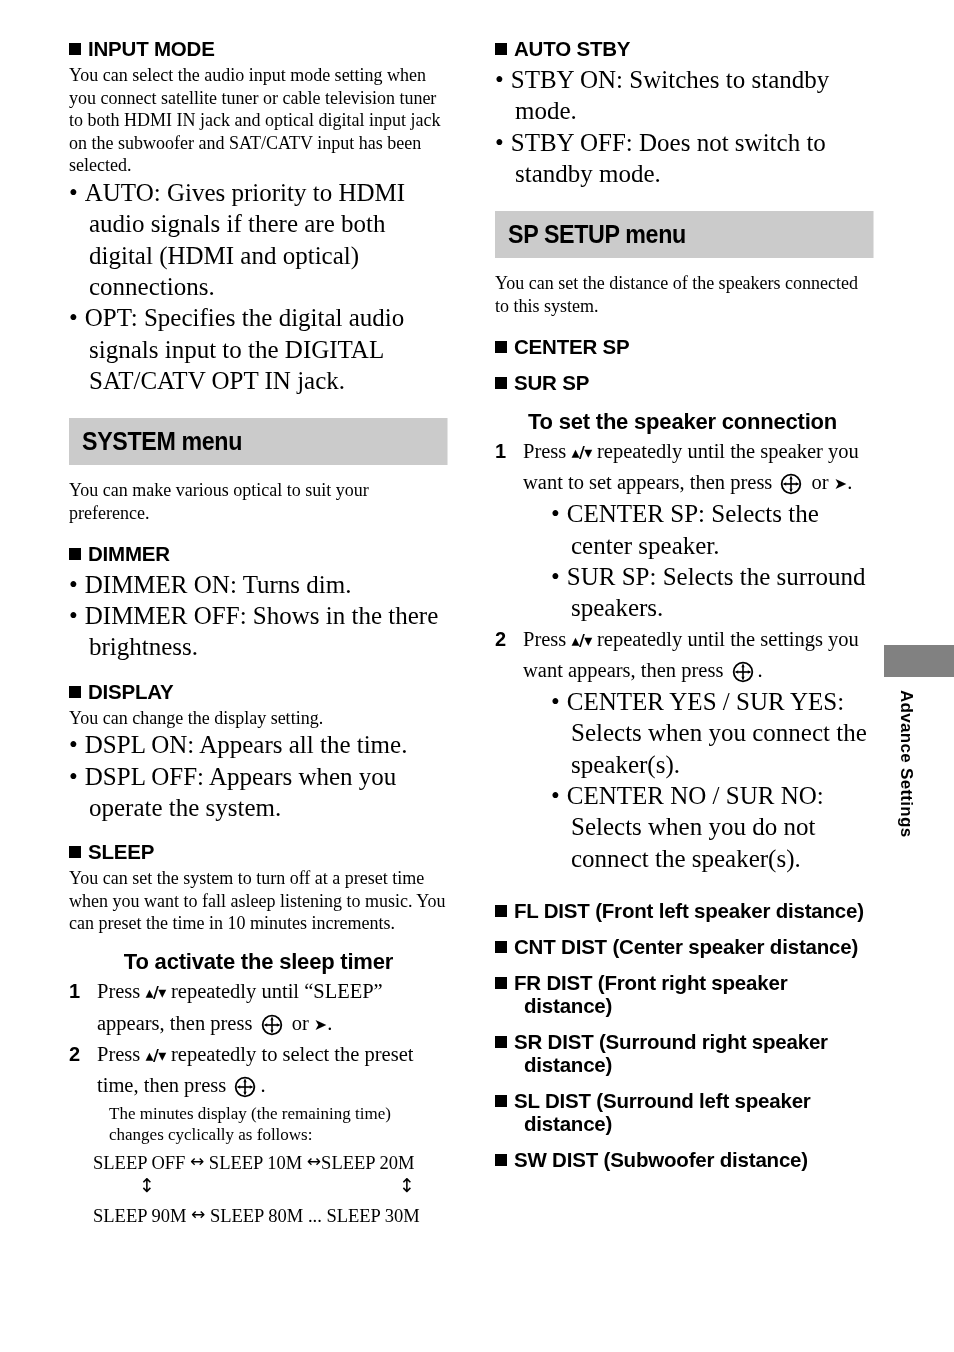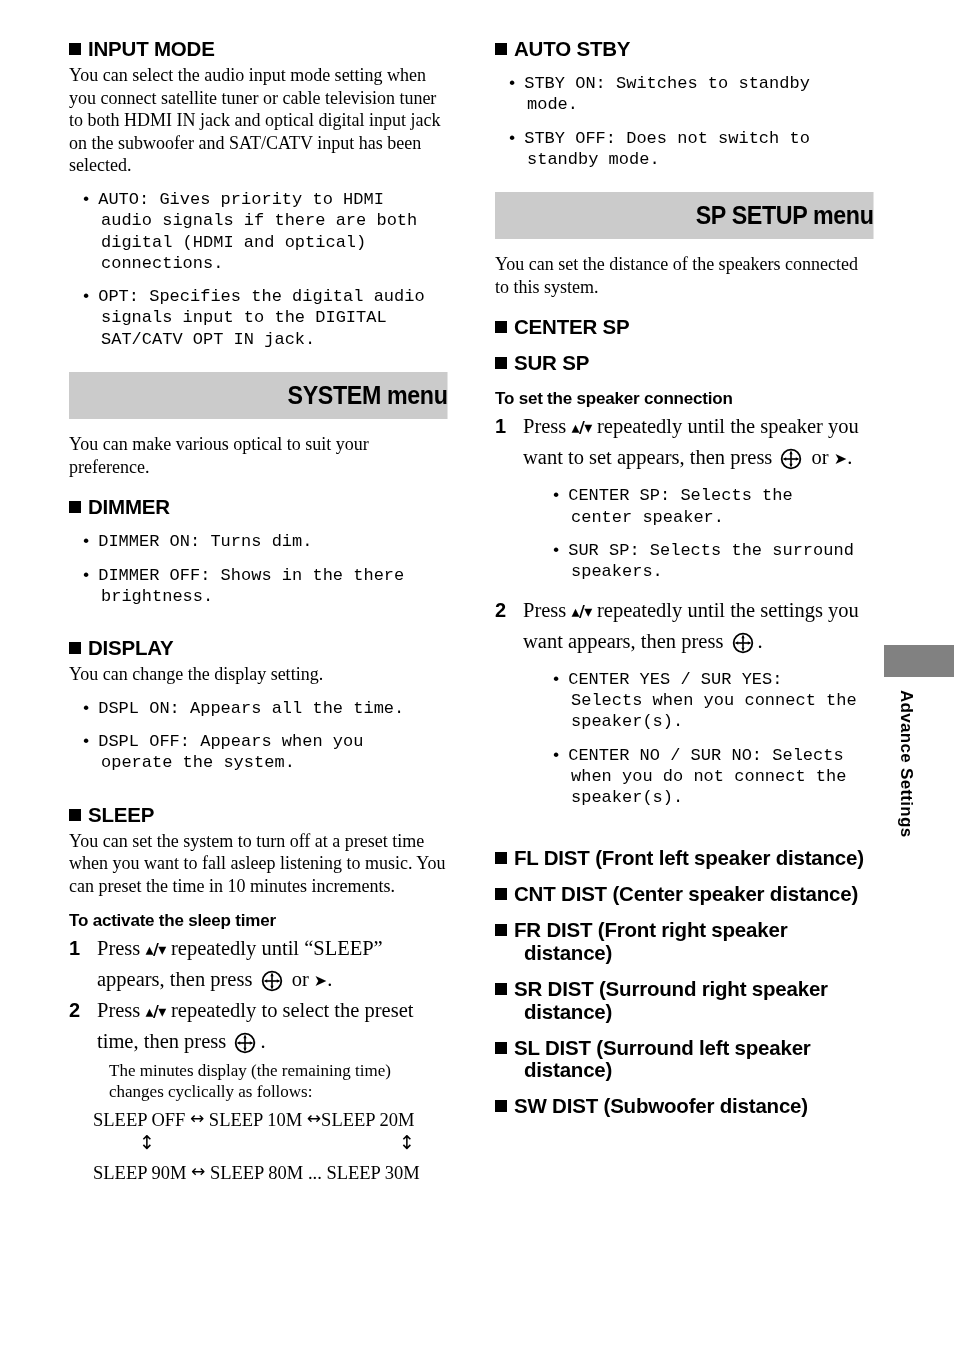--- a/index.html
+++ b/index.html
@@ -62,50 +62,50 @@
     font-weight: bold;
     font-size: 25px;
     line-height: 1;
     padding: 11px 0 11px 14px;
     letter-spacing: -0.4px;
     transform: scaleX(0.93);
     transform-origin: left center;
     width: 407px;
     box-sizing: border-box;
   }
-  .banner-wrap { margin: 22px 0 14px 0; text-align: right; }
+  .banner-wrap { margin: 22px 0 14px 0; }
 
   
   .sub-head {
     font-family: "Liberation Sans", "DejaVu Sans", sans-serif;
     font-weight: bold;
-    font-size: 17px;
+    font-size: 22px;
     line-height: 1.15;
     letter-spacing: -0.2px;
     margin: 14px 0 2px 0;
+    text-align: center;
   }
 
   
   p.body {
     font-size: 18px;
     line-height: 1.255;
     margin: 0 0 0 0;
   }
   ul.bullets {
     list-style: none;
     margin: 0;
     padding: 0;
   }
   ul.bullets li {
-    font-size: 17px;
+    font-size: 25px;
     line-height: 1.255;
     padding-left: 20px;
     text-indent: -20px;
-    margin: 12px;
-    font-family: Liberation Mono, monospace;
+    margin: 0;
   }
   ul.bullets li .bl { margin-right: 7px; }
 
   
   ul.bullets.inner li {
     padding-left: 48px;
     text-indent: -20px;
     margin-left: 0;
   }
 

